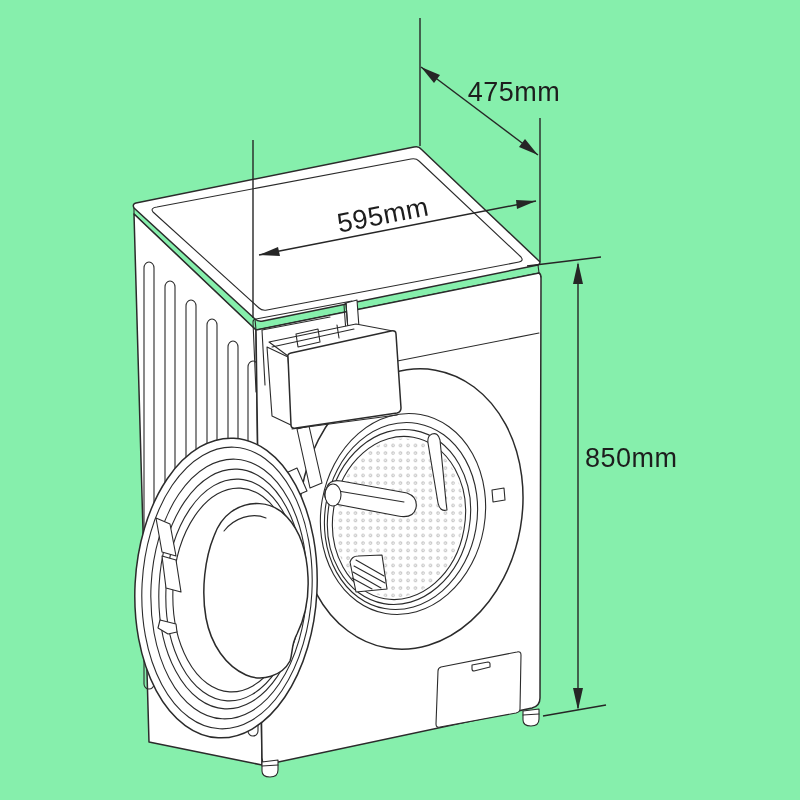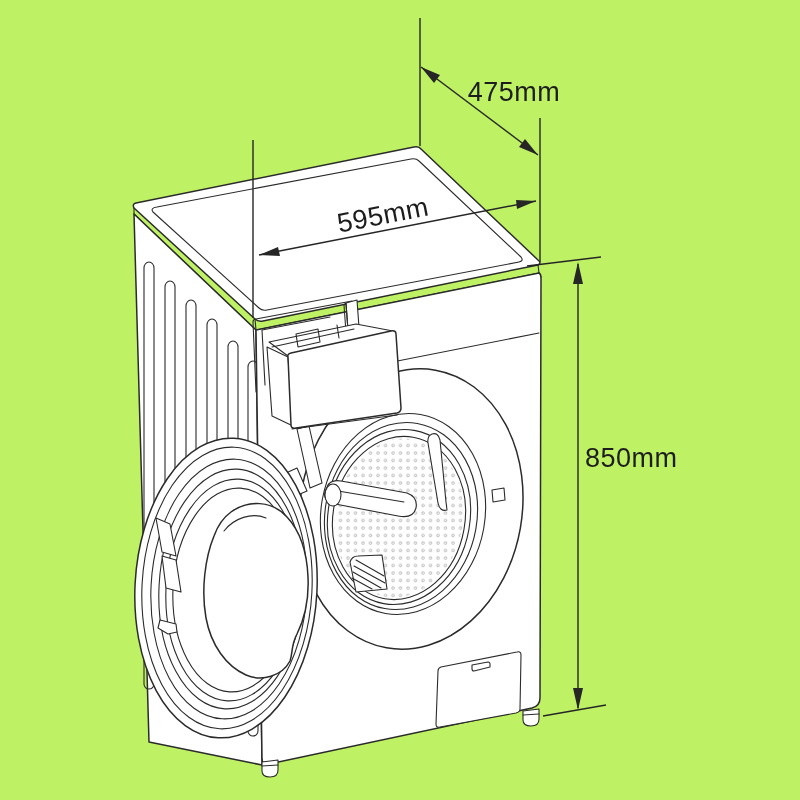--- a/index.html
+++ b/index.html
@@ -1,16 +1,16 @@
 <!DOCTYPE html>
 <html><head>
 <meta charset="utf-8">
 <style>
   html,body{margin:0;padding:0;background:#ffffff;}
-  #stage{position:relative;width:800px;height:800px;background:#bef264;overflow:hidden;
+  #stage{position:relative;width:800px;height:800px;background:#86efac;overflow:hidden;
          font-family:"Liberation Sans", sans-serif;}
   svg{display:block}
   .thin{stroke:#2b2b2b;fill:none;stroke-width:1.1;stroke-linecap:round;stroke-linejoin:round;}
   .wht{fill:#ffffff;stroke:#2b2b2b;stroke-width:1.5;stroke-linejoin:round;}
   .whtthin{fill:#ffffff;stroke:#2b2b2b;stroke-width:1.1;stroke-linejoin:round;}
   .dim{stroke:#262626;fill:none;stroke-width:1.4;}
   .arrow{fill:#262626;stroke:none;}
   .dimtext{fill:#1d1d1d;font-size:27px;letter-spacing:.5px;}
 </style>
 </head>

